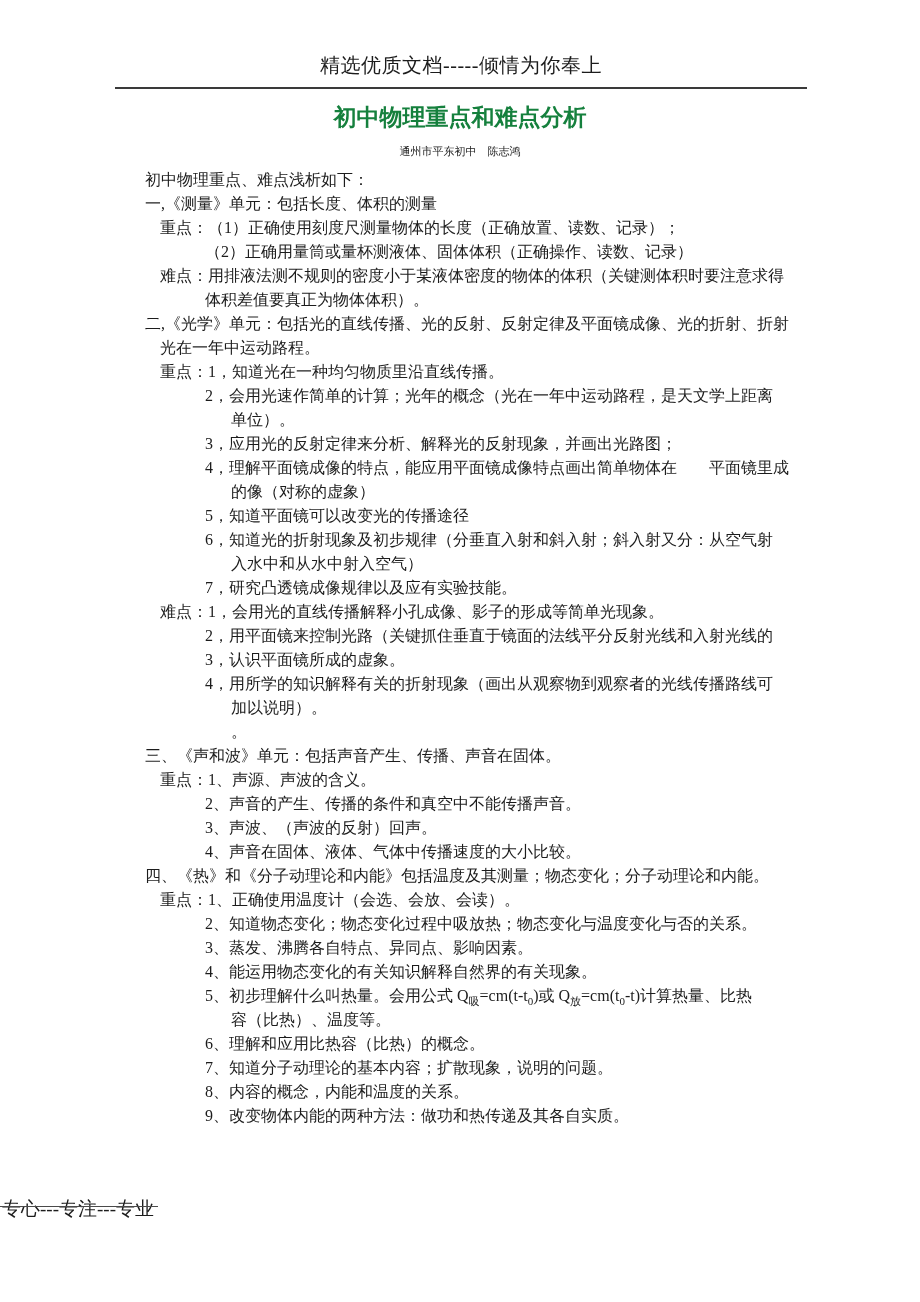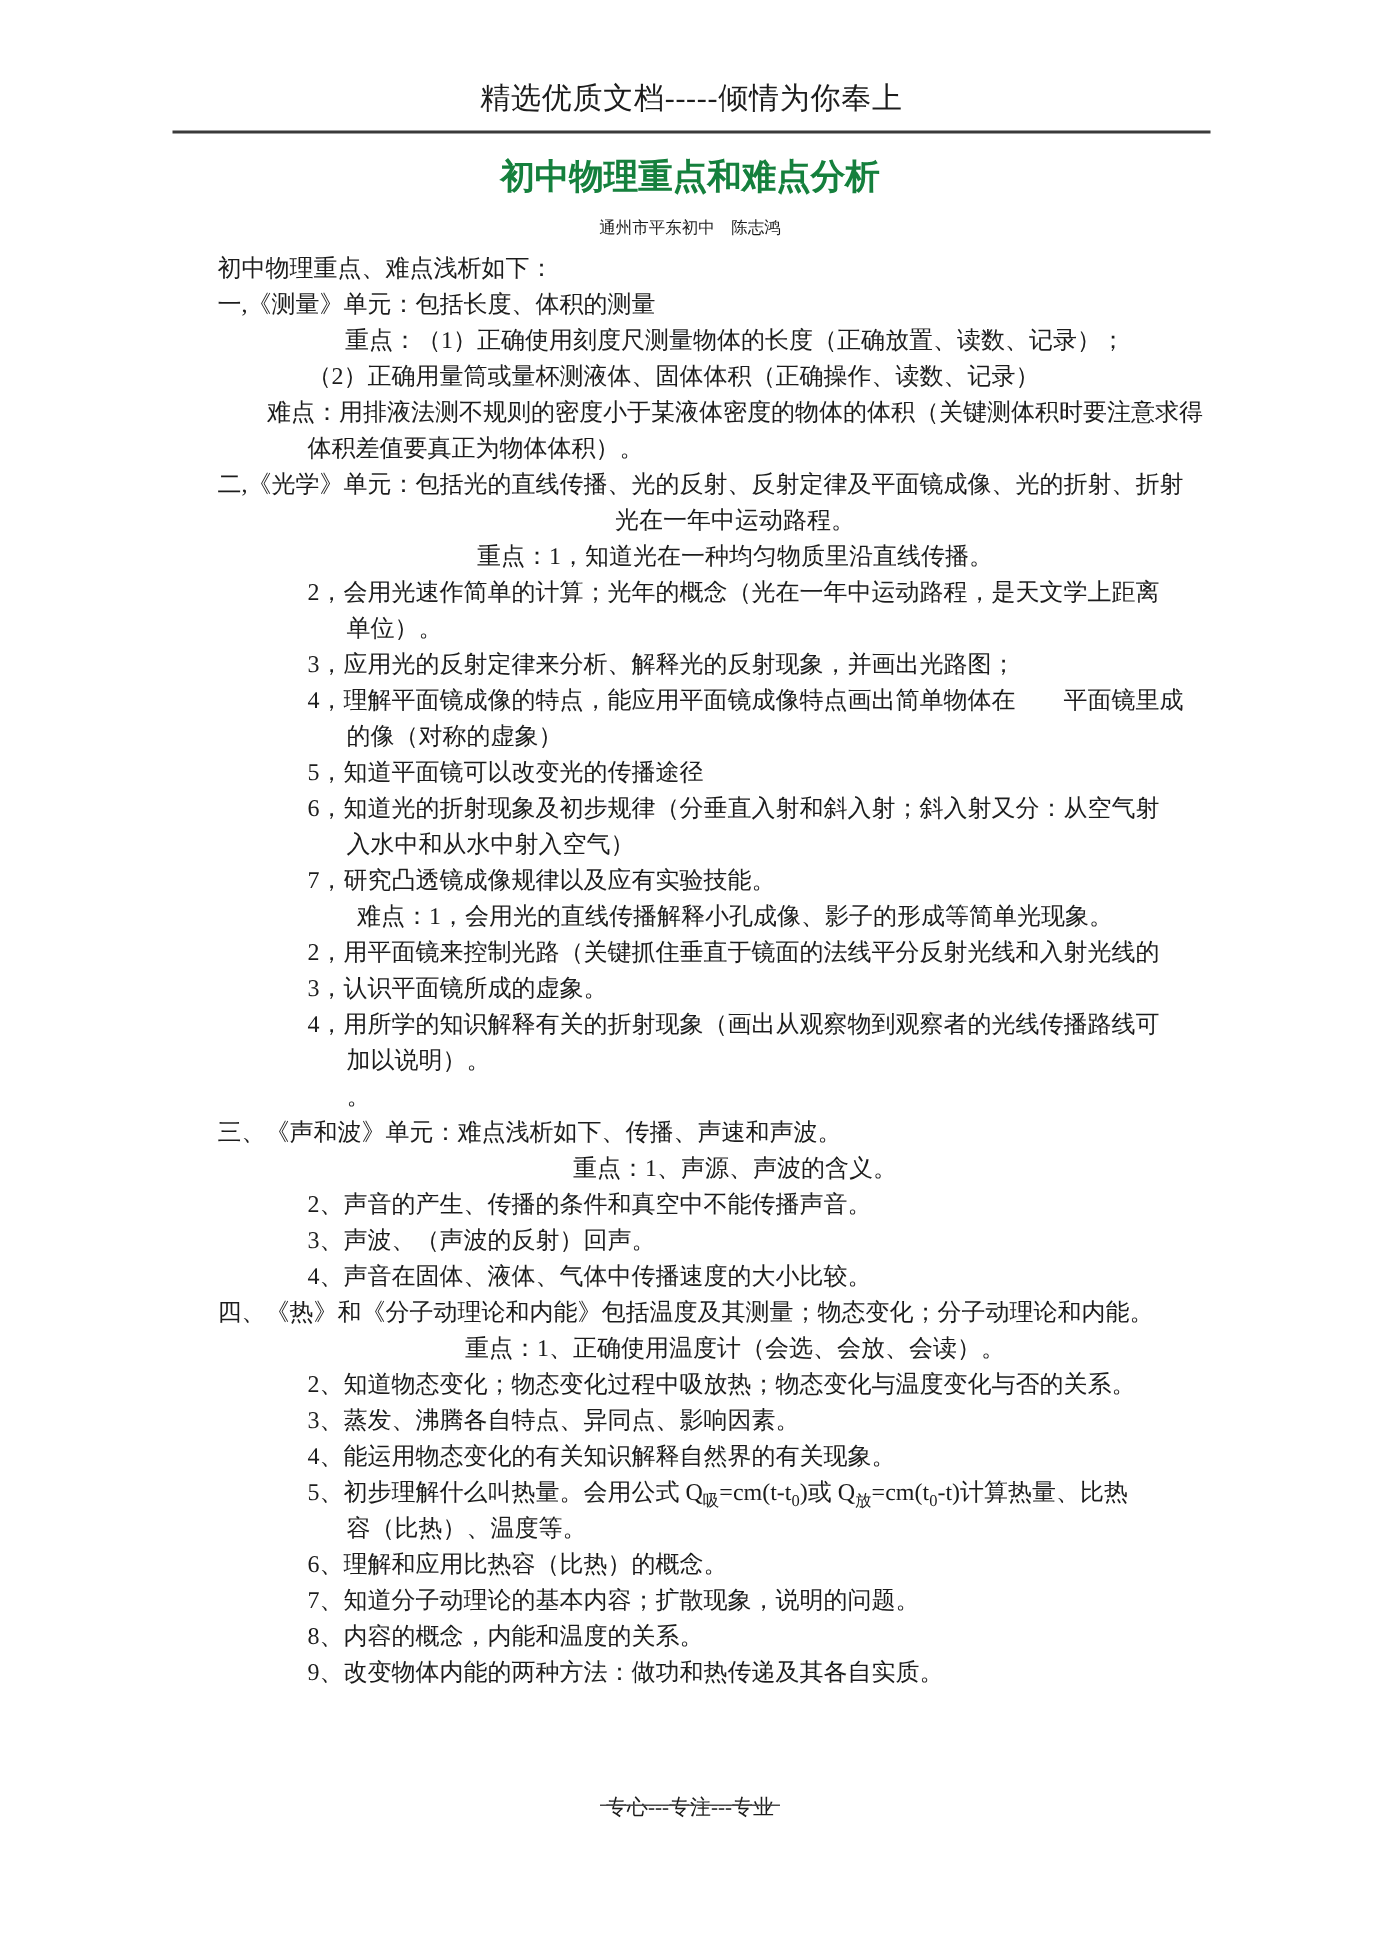--- a/index.html
+++ b/index.html
@@ -36,31 +36,30 @@
     text-align: center;
     font-size: 11px;
   }
   .content {
     margin: 9px 100px 0 125px;
     font-size: 16px;
     line-height: 24px;
   }
   .line { white-space: nowrap; }
   .i0 { padding-left: 0; margin-left: 20px; }
-  .i1 { padding-left: 35px; text-align: center; }
+  .i1 { padding-left: 35px; }
   .i2 { padding-left: 80px; }
   .i3 { padding-left: 106px; }
   sub { font-size: 11px; line-height: 0; }
   .doc-footer {
     position: absolute;
     top: 1196px;
     left: 0;
     right: 0;
-    text-align: center;
-    font-size: 14px;
+    font-size: 19px;
   }
   .footer-text { position: relative; display: inline-block; padding: 0 2px; }
   .footer-text::before {
     content: "";
     position: absolute;
     left: -2px; right: -2px;
     top: 40%;
     border-top: 1px solid #4a4a4a;
   }
 </style>
@@ -96,21 +95,21 @@
         <div class="line i2">5，知道平面镜可以改变光的传播途径</div>
         <div class="line i2">6，知道光的折射现象及初步规律（分垂直入射和斜入射；斜入射又分：从空气射</div>
         <div class="line i3">入水中和从水中射入空气）</div>
         <div class="line i2">7，研究凸透镜成像规律以及应有实验技能。</div>
         <div class="line i1">难点：1，会用光的直线传播解释小孔成像、影子的形成等简单光现象。</div>
         <div class="line i2">2，用平面镜来控制光路（关键抓住垂直于镜面的法线平分反射光线和入射光线的</div>
         <div class="line i2">3，认识平面镜所成的虚象。</div>
         <div class="line i2">4，用所学的知识解释有关的折射现象（画出从观察物到观察者的光线传播路线可</div>
         <div class="line i3">加以说明）。</div>
         <div class="line i3">。</div>
-        <div class="line i0">三、《声和波》单元：难点浅析如下、传播、声速和声波。</div>
+        <div class="line i0">三、《声和波》单元：包括声音产生、传播、声音在固体。</div>
         <div class="line i1">重点：1、声源、声波的含义。</div>
         <div class="line i2">2、声音的产生、传播的条件和真空中不能传播声音。</div>
         <div class="line i2">3、声波、（声波的反射）回声。</div>
         <div class="line i2">4、声音在固体、液体、气体中传播速度的大小比较。</div>
         <div class="line i0">四、《热》和《分子动理论和内能》包括温度及其测量；物态变化；分子动理论和内能。</div>
         <div class="line i1">重点：1、正确使用温度计（会选、会放、会读）。</div>
         <div class="line i2">2、知道物态变化；物态变化过程中吸放热；物态变化与温度变化与否的关系。</div>
         <div class="line i2">3、蒸发、沸腾各自特点、异同点、影响因素。</div>
         <div class="line i2">4、能运用物态变化的有关知识解释自然界的有关现象。</div>
         <div class="line i2">5、初步理解什么叫热量。会用公式 Q<sub>吸</sub>=cm(t-t<sub>0</sub>)或 Q<sub>放</sub>=cm(t<sub>0</sub>-t)计算热量、比热</div>

